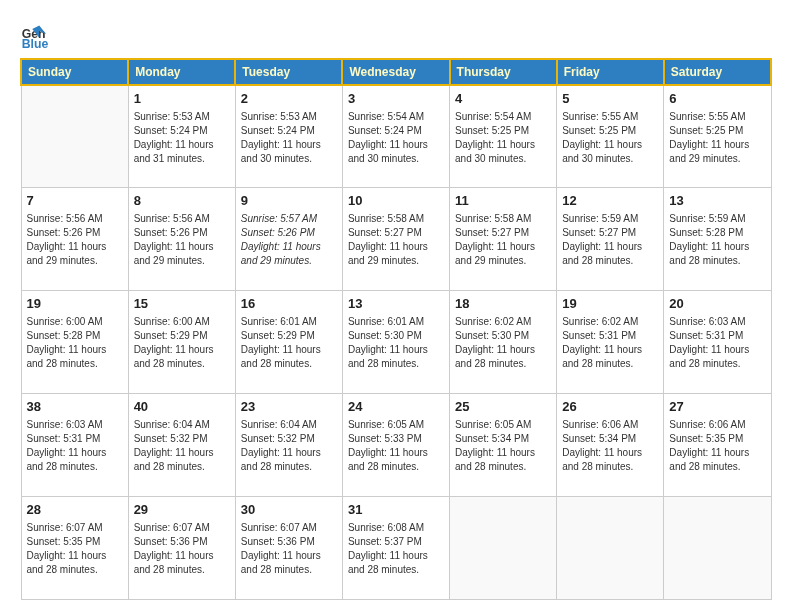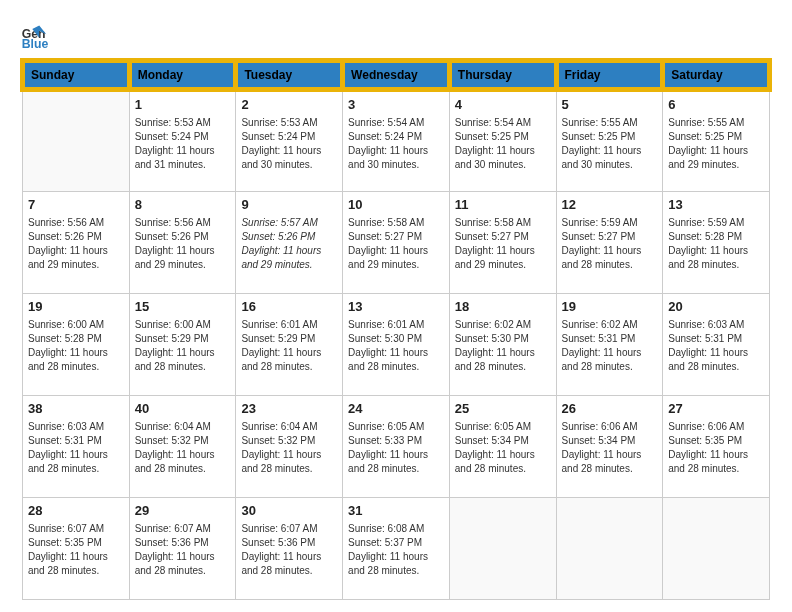--- a/index.html
+++ b/index.html
@@ -48,26 +48,26 @@
       font-weight: normal;
     }
     .calendar {
       width: 100%;
       border-collapse: collapse;
       flex: 1;
       font-size: 10.5px;
     }
     .calendar thead tr th {
       background: #2d7fc1;
-      color: #000000;
+      color: #fef9c3;
       text-align: left;
       padding: 5px 6px;
       font-size: 12px;
       font-weight: bold;
-      border: 5px solid #eab308;
+      border: 2px solid #eab308;
     }
     .calendar tbody tr td {
       border: 1px solid #ccc;
       vertical-align: top;
       padding: 4px 5px;
       width: calc(100%/7);
       height: 88px;
       background: #fff;
       color: #333;
       font-size: 10.5px;

